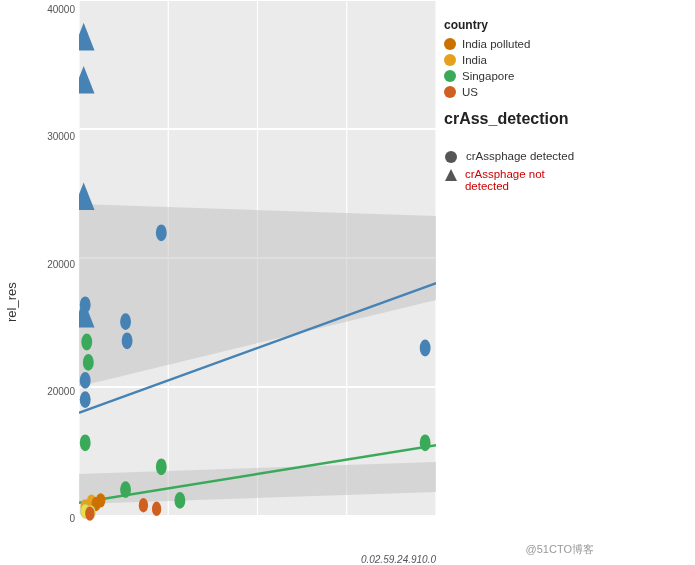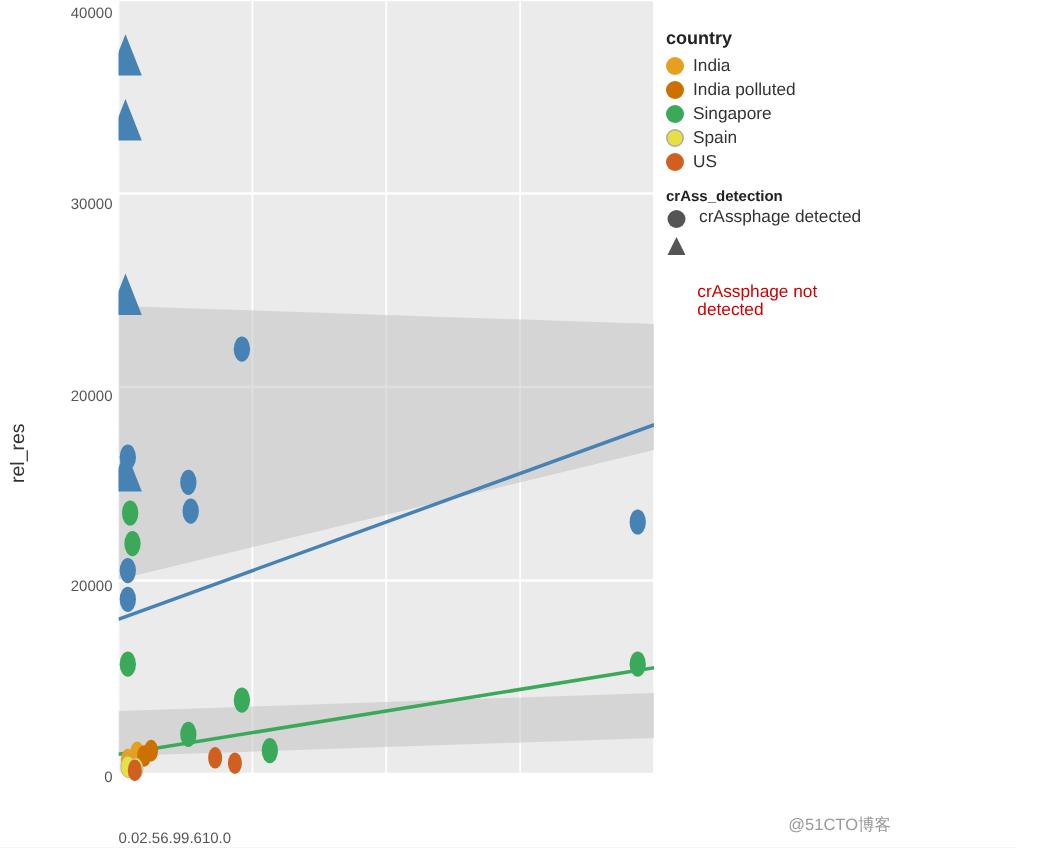--- a/index.html
+++ b/index.html
@@ -76,24 +76,25 @@
       display: block;
     }
     .x-ticks-row {
       display: flex;
       margin-left: 52px;
       padding-top: 2px;
     }
     .x-ticks {
       flex: 1;
       display: flex;
-      justify-content: flex-start;
+      justify-content: flex-end;
       font-size: 10px;
       color: #555;
       padding: 0 0 0 0;
+      font-style: italic;
     }
     .legend-area {
       width: 170px;
       padding: 18px 24px 8px 8px;
       font-size: 11.5px;
       color: #333;
     }
     .legend-title {
       font-weight: bold;
       font-size: 12px;
@@ -111,23 +112,23 @@
       height: 12px;
       border-radius: 50%;
       flex-shrink: 0;
     }
     .legend-text {
       font-size: 11.5px;
       color: #333;
     }
     .legend-section-title {
       font-weight: bold;
-      font-size: 10px;
+      font-size: 16px;
       margin-top: 12px;
-      margin-bottom: 2px;
+      margin-bottom: 22px;
       color: #222;
     }
     .legend-shape-item {
       display: flex;
       margin-bottom: 4px;
       gap: 8px;
     }
     .watermark {
       position: absolute;
       bottom: 8px;
@@ -243,64 +244,60 @@
 
               <circle cx="83" cy="421" r="6" fill="#d06020"></circle>
             </svg>
           </div>
         </div>
 
         <div class="x-ticks-row">
           <div class="x-ticks">
             <span>0.0</span>
             <span>2.5</span>
-            <span>6.9</span>
-            <span>9.6</span>
+            <span>9.2</span>
+            <span>4.9</span>
             <span>10.0</span>
           </div>
         </div>
 
       </div>
     </div>
   </div>
 
   <div class="legend-area">
     <div class="legend-title">country</div>
 
     <div class="legend-item">
+      <div class="legend-circle" style="background:#cc7000;"></div>
+      <span class="legend-text">India polluted</span>
+    </div>
+    <div class="legend-item">
       <div class="legend-circle" style="background:#e6a020;"></div>
       <span class="legend-text">India</span>
-    </div>
-    <div class="legend-item">
-      <div class="legend-circle" style="background:#cc7000;"></div>
-      <span class="legend-text">India polluted</span>
     </div>
     <div class="legend-item">
       <div class="legend-circle" style="background:#3aaa5a;"></div>
       <span class="legend-text">Singapore</span>
-    </div>
-    <div class="legend-item">
-      <div class="legend-circle" style="background:#e8e040;border:1px solid #aaa;"></div>
-      <span class="legend-text">Spain</span>
     </div>
     <div class="legend-item">
       <div class="legend-circle" style="background:#d06020;"></div>
       <span class="legend-text">US</span>
     </div>
 
     <div class="legend-section-title">crAss_detection</div>
 
     <div class="legend-shape-item">
       <svg width="14" height="14">
         <circle cx="7" cy="7" r="6" fill="#555"></circle>
       </svg>
       <span class="legend-text">crAssphage detected</span>
     </div>
     <div class="legend-shape-item">
       <svg width="14" height="14">
         <polygon points="7,1 13,13 1,13" fill="#555"></polygon>
       </svg>
-      <span class="legend-text" style="color:#c00;margin-top:32px;">crAssphage not detected</span>
+      <span class="legend-text" style="color:#c00;">crAssphage not detected</span>
     </div>
   </div>
 
   <div class="watermark">@51CTO博客</div>
 </div>
 
 </body></html>

